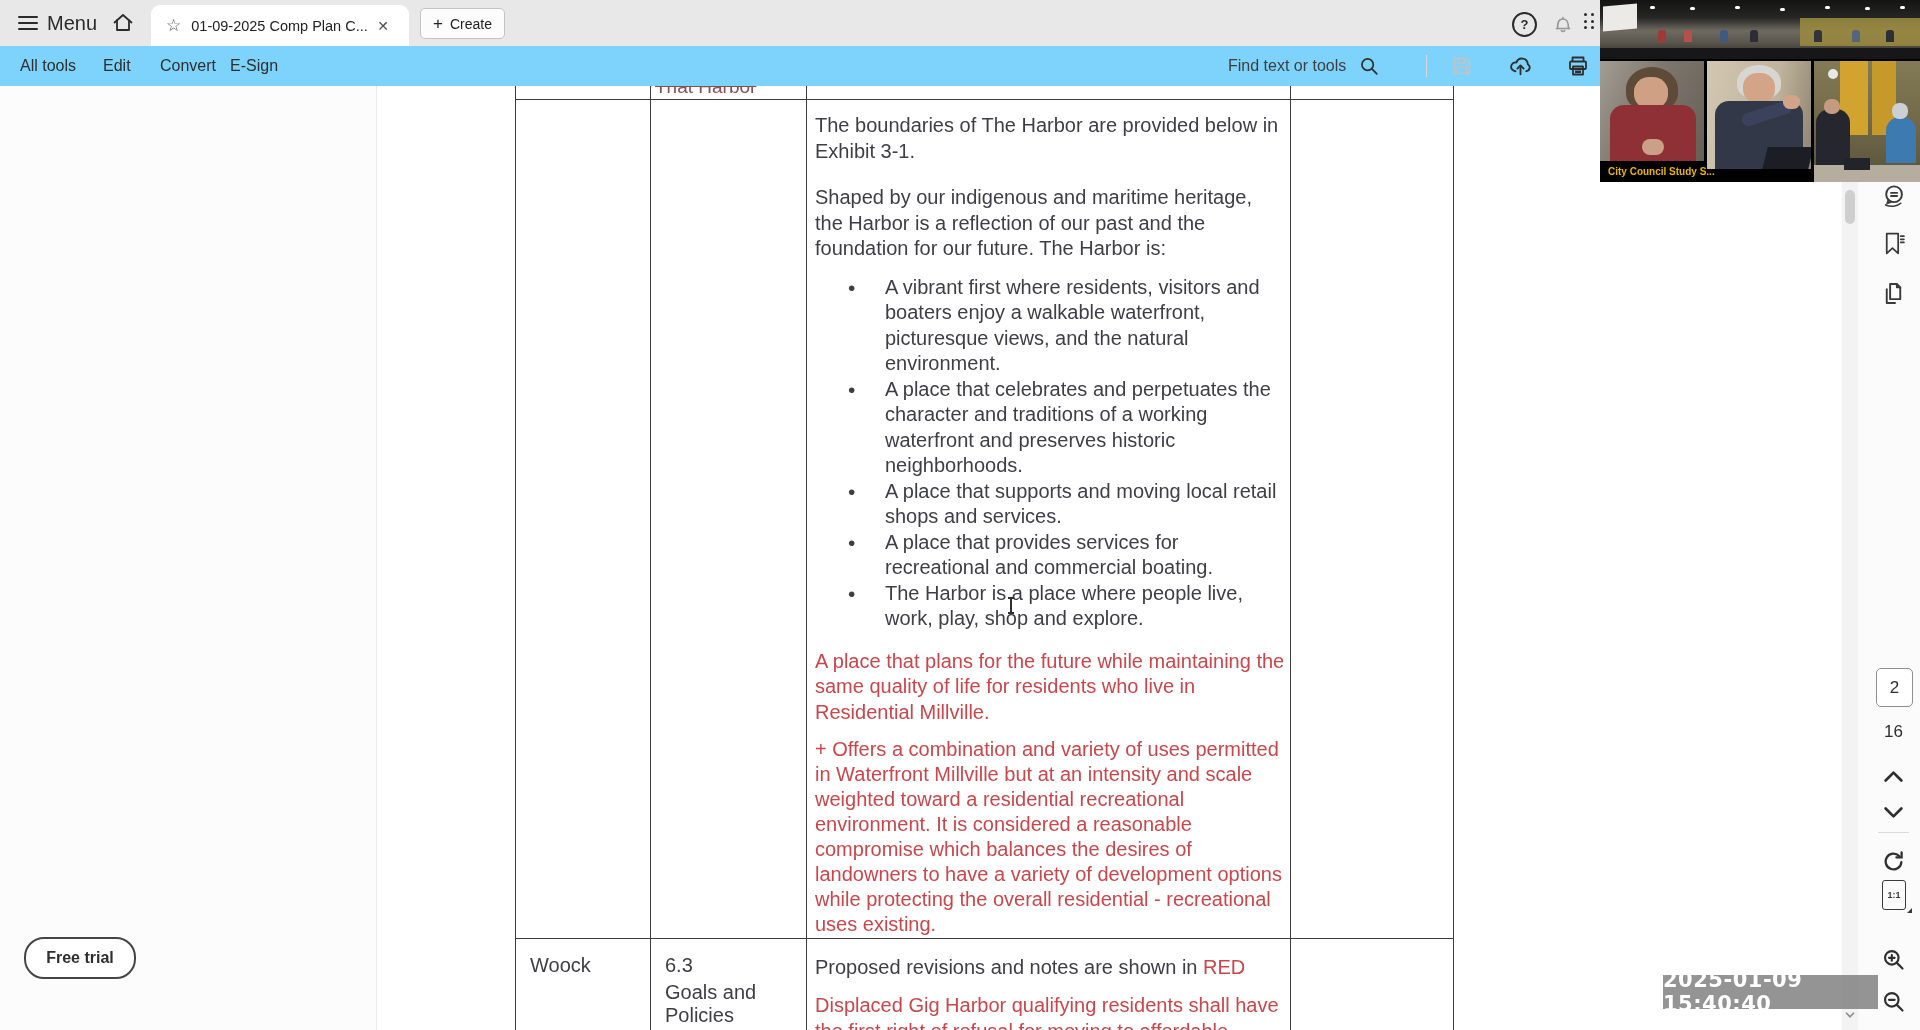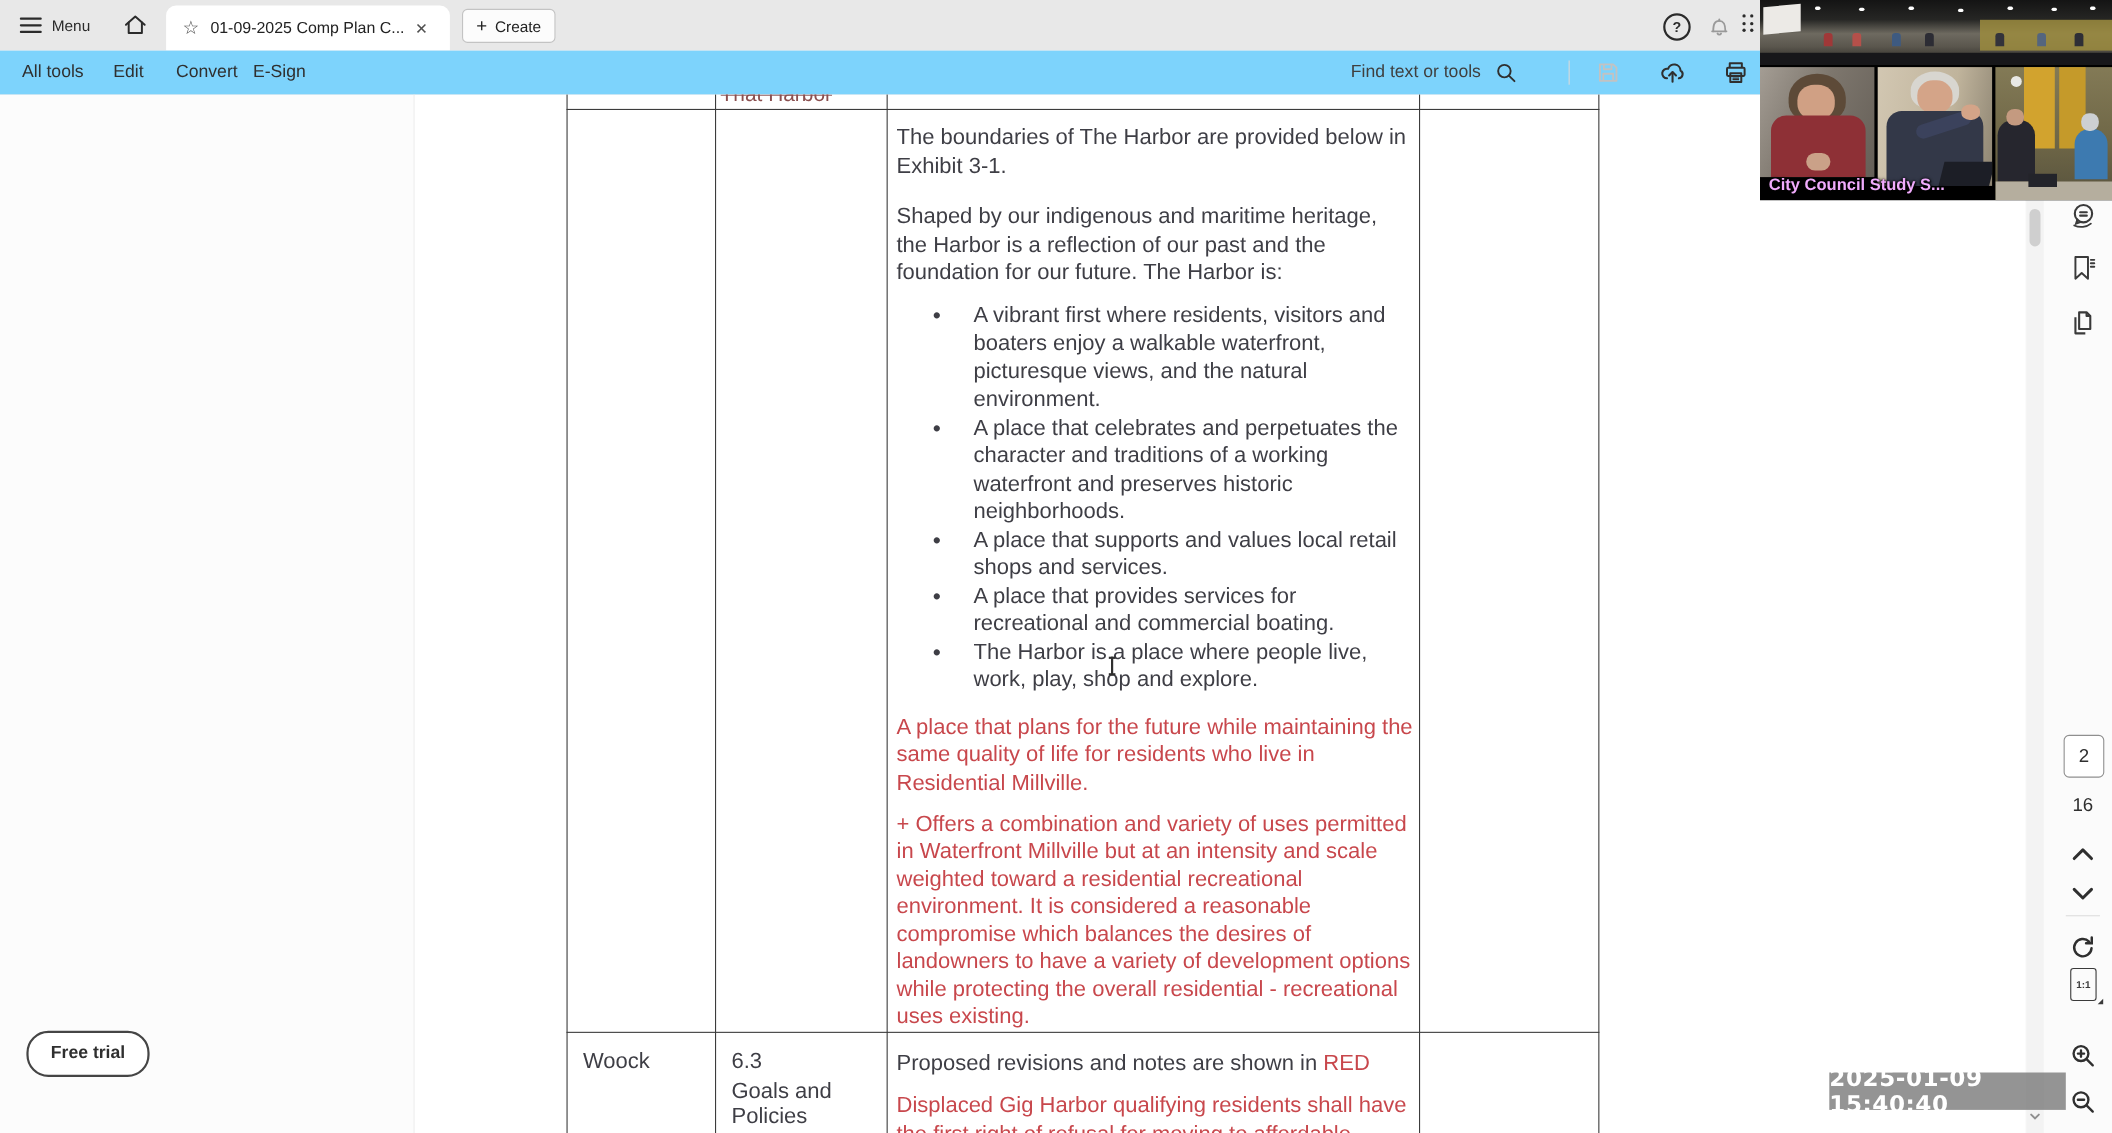--- a/index.html
+++ b/index.html
@@ -2,21 +2,21 @@
 <html><head>
 <meta charset="utf-8">
 <style>
   html,body{margin:0;padding:0;background:#dfdfdf;font-family:"Liberation Sans",sans-serif;}
   #screen{position:relative;width:1920px;height:1030px;overflow:hidden;background:#fbfbfb;}
   
   .titlebar{position:absolute;left:0;top:0;width:1920px;height:46px;background:#e8e8e8;}
   .menu-btn{position:absolute;left:18px;top:10px;height:26px;display:flex;align-items:center;gap:9px;cursor:pointer;}
   .hamburger{width:20px;height:14px;display:flex;flex-direction:column;justify-content:space-between;}
   .hamburger i{display:block;height:2.4px;background:#2b2b2b;border-radius:1px;}
-  .menu-label{font-size:14px;color:#2b2b2b;}
+  .menu-label{font-size:20px;color:#2b2b2b;}
   .home-btn{position:absolute;left:110px;top:11px;width:26px;height:24px;}
   .tab{position:absolute;left:151px;top:5px;width:258px;height:41px;background:#fff;border-radius:9px 9px 0 0;display:flex;align-items:center;}
   .tab .star{font-size:17px;color:#4f4f4f;margin-left:15px;}
   .tab .tab-title{font-size:14.5px;color:#222;margin-left:10px;width:182px;white-space:nowrap;overflow:hidden;text-overflow:ellipsis;}
   .tab .tab-close{font-size:14px;color:#4f4f4f;margin-left:4px;cursor:pointer;}
   .create-btn{position:absolute;left:420px;top:8px;height:29px;padding:0 12px;background:#fcfcfc;border:1px solid #c3c3c3;border-radius:5px;display:flex;align-items:center;gap:7px;font-size:14px;color:#222;cursor:pointer;}
   .create-btn .plus{font-size:17px;line-height:1;color:#222;}
   .help-btn{position:absolute;left:1512px;top:12px;width:21px;height:21px;border:2px solid #2b2b2b;border-radius:50%;display:flex;align-items:center;justify-content:center;font-size:13px;font-weight:bold;color:#2b2b2b;cursor:pointer;}
   .bell-btn{position:absolute;left:1551px;top:11px;width:24px;height:24px;opacity:.55;}
   .apps-grid{position:absolute;left:1584px;top:13px;width:12px;height:20px;display:grid;grid-template-columns:4px 4px;grid-auto-rows:4px;gap:2.5px;}
@@ -86,21 +86,21 @@
   .pano .ppl{position:absolute;top:30px;width:8px;height:12px;border-radius:3px 3px 0 0;}
   .pano .tableband{position:absolute;left:0;bottom:0;width:320px;height:11px;background:#17171a;}
   .panels{position:absolute;left:0;top:61px;width:320px;height:121px;display:flex;gap:3px;background:#000;}
   .panel{position:relative;overflow:hidden;}
   .panel.p1{width:104px;background:linear-gradient(115deg,#a49d94 0%,#7d766d 45%,#655f57 100%);}
   .panel.p2{width:104px;background:linear-gradient(100deg,#d2c7b2 0%,#c0b49c 60%,#8d8472 100%);}
   .panel.p3{width:106px;background:linear-gradient(#837a56 0%,#6f6747 55%,#57523d 100%);}
   .hair{position:absolute;border-radius:50% 50% 40% 40%;}
   .face{position:absolute;border-radius:45%;}
   .body-shape{position:absolute;border-radius:14px 14px 0 0;}
-  .caption{position:absolute;left:8px;bottom:5px;font-size:15px;font-weight:bold;color:#f0abfc;text-shadow:0 0 3px #000,1px 1px 2px #000,-1px 1px 2px #000;white-space:nowrap;}
+  .caption{position:absolute;left:8px;bottom:5px;font-size:10px;font-weight:bold;color:#eab308;text-shadow:0 0 3px #000,1px 1px 2px #000,-1px 1px 2px #000;white-space:nowrap;}
   
   .timestamp{position:absolute;left:1663px;top:975px;width:215px;height:34px;background:rgba(124,124,124,.82);display:flex;align-items:center;justify-content:center;font-family:"DejaVu Sans",sans-serif;font-size:21px;font-weight:bold;color:#fff;letter-spacing:.5px;}
   svg{display:block;}
 </style>
 </head>
 <body>
 
 <div id="screen">
 
   <div class="titlebar">
@@ -249,21 +249,21 @@
   <div class="cut-row">
       <span>That Harbor</span>
     </div>
 
   <div class="cell-main">
     <p class="p1">The boundaries of The Harbor are provided below in Exhibit 3-1.</p>
     <p class="p2">Shaped by our indigenous and maritime heritage, the Harbor is a reflection of our past and the foundation for our future. The Harbor is:</p>
     <ul>
       <li>A vibrant first where residents, visitors and boaters enjoy a walkable waterfront, picturesque views, and the natural environment.</li>
       <li>A place that celebrates and perpetuates the character and traditions of a working waterfront and preserves historic neighborhoods.</li>
-      <li>A place that supports and values local retail shops and services.</li>
+      <li>A place that supports and moving local retail shops and services.</li>
       <li>A place that provides services for recreational and commercial boating.</li>
       <li>The Harbor is a place where people live, work, play, shop and explore.</li>
     </ul>
     <p class="redtext redp1">A place that plans for the future while maintaining the same quality of life for residents who live in Residential Millville.</p>
     <p class="redtext redp2">+ Offers a combination and variety of uses permitted in Waterfront Millville but at an intensity and scale weighted toward a residential recreational environment. It is considered a reasonable compromise which balances the desires of landowners to have a variety of development options while protecting the overall residential - recreational uses existing.</p>
   </div>
 
   <div class="cell-author">Woock</div>
   <div class="cell-section">
     <div>6.3</div>

